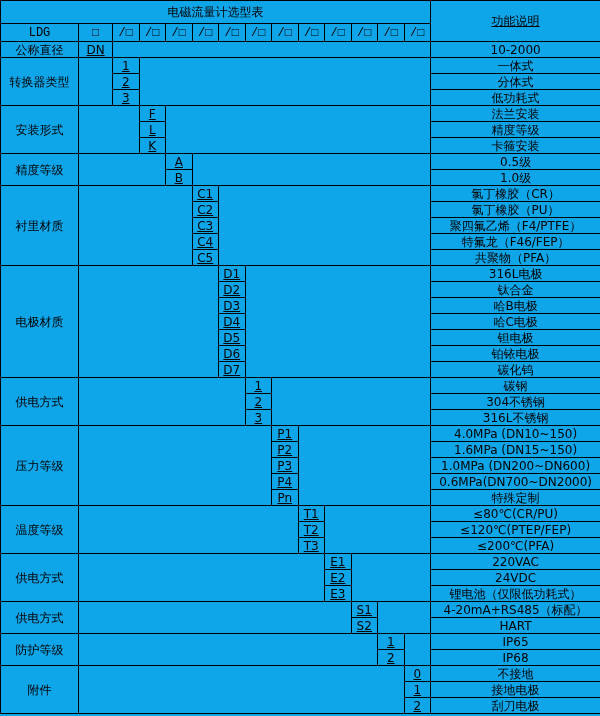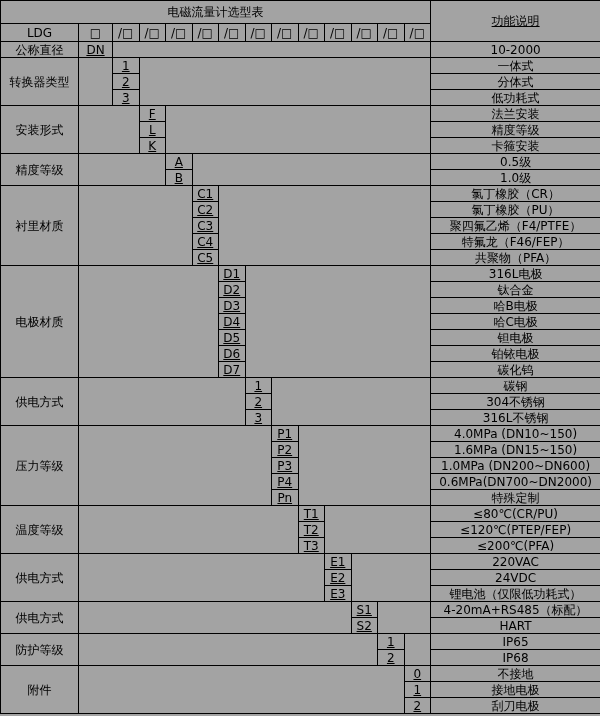--- a/index.html
+++ b/index.html
@@ -3,21 +3,21 @@
 <meta charset="utf-8">
 <style>
   html, body {
     margin: 0;
     padding: 0;
     background: #ffffff;
   }
   .page {
     width: 600px;
     height: 716px;
-    background: #a3a3a3;
+    background: #0ea5e9;
     font-family: "DejaVu Sans", sans-serif;
     color: #000000;
   }
   table.sel {
     border-collapse: collapse;
     table-layout: fixed;
     width: 600px;
   }
   table.sel td {
     border: 1px solid #000000;
@@ -30,21 +30,21 @@
     overflow: hidden;
     white-space: nowrap;
   }
   
   col.c-label { width: 78px; }
   col.c-dn    { width: 34px; }
   col.c-code  { width: 26.5px; }
   col.c-desc  { width: 170px; }
   
   tr.r-title  { height: 23px; }
-  tr.r-model  { height: 18px; }
+  tr.r-model  { height: 18px; font-family: Liberation Mono, monospace; }
   tr.r        { height: 16px; }
   
   td.title-cell {
     font-size: 15px;
     font-weight: normal;
   }
   td.func-header {
     font-size: 14px;
     text-decoration: underline;
   }

